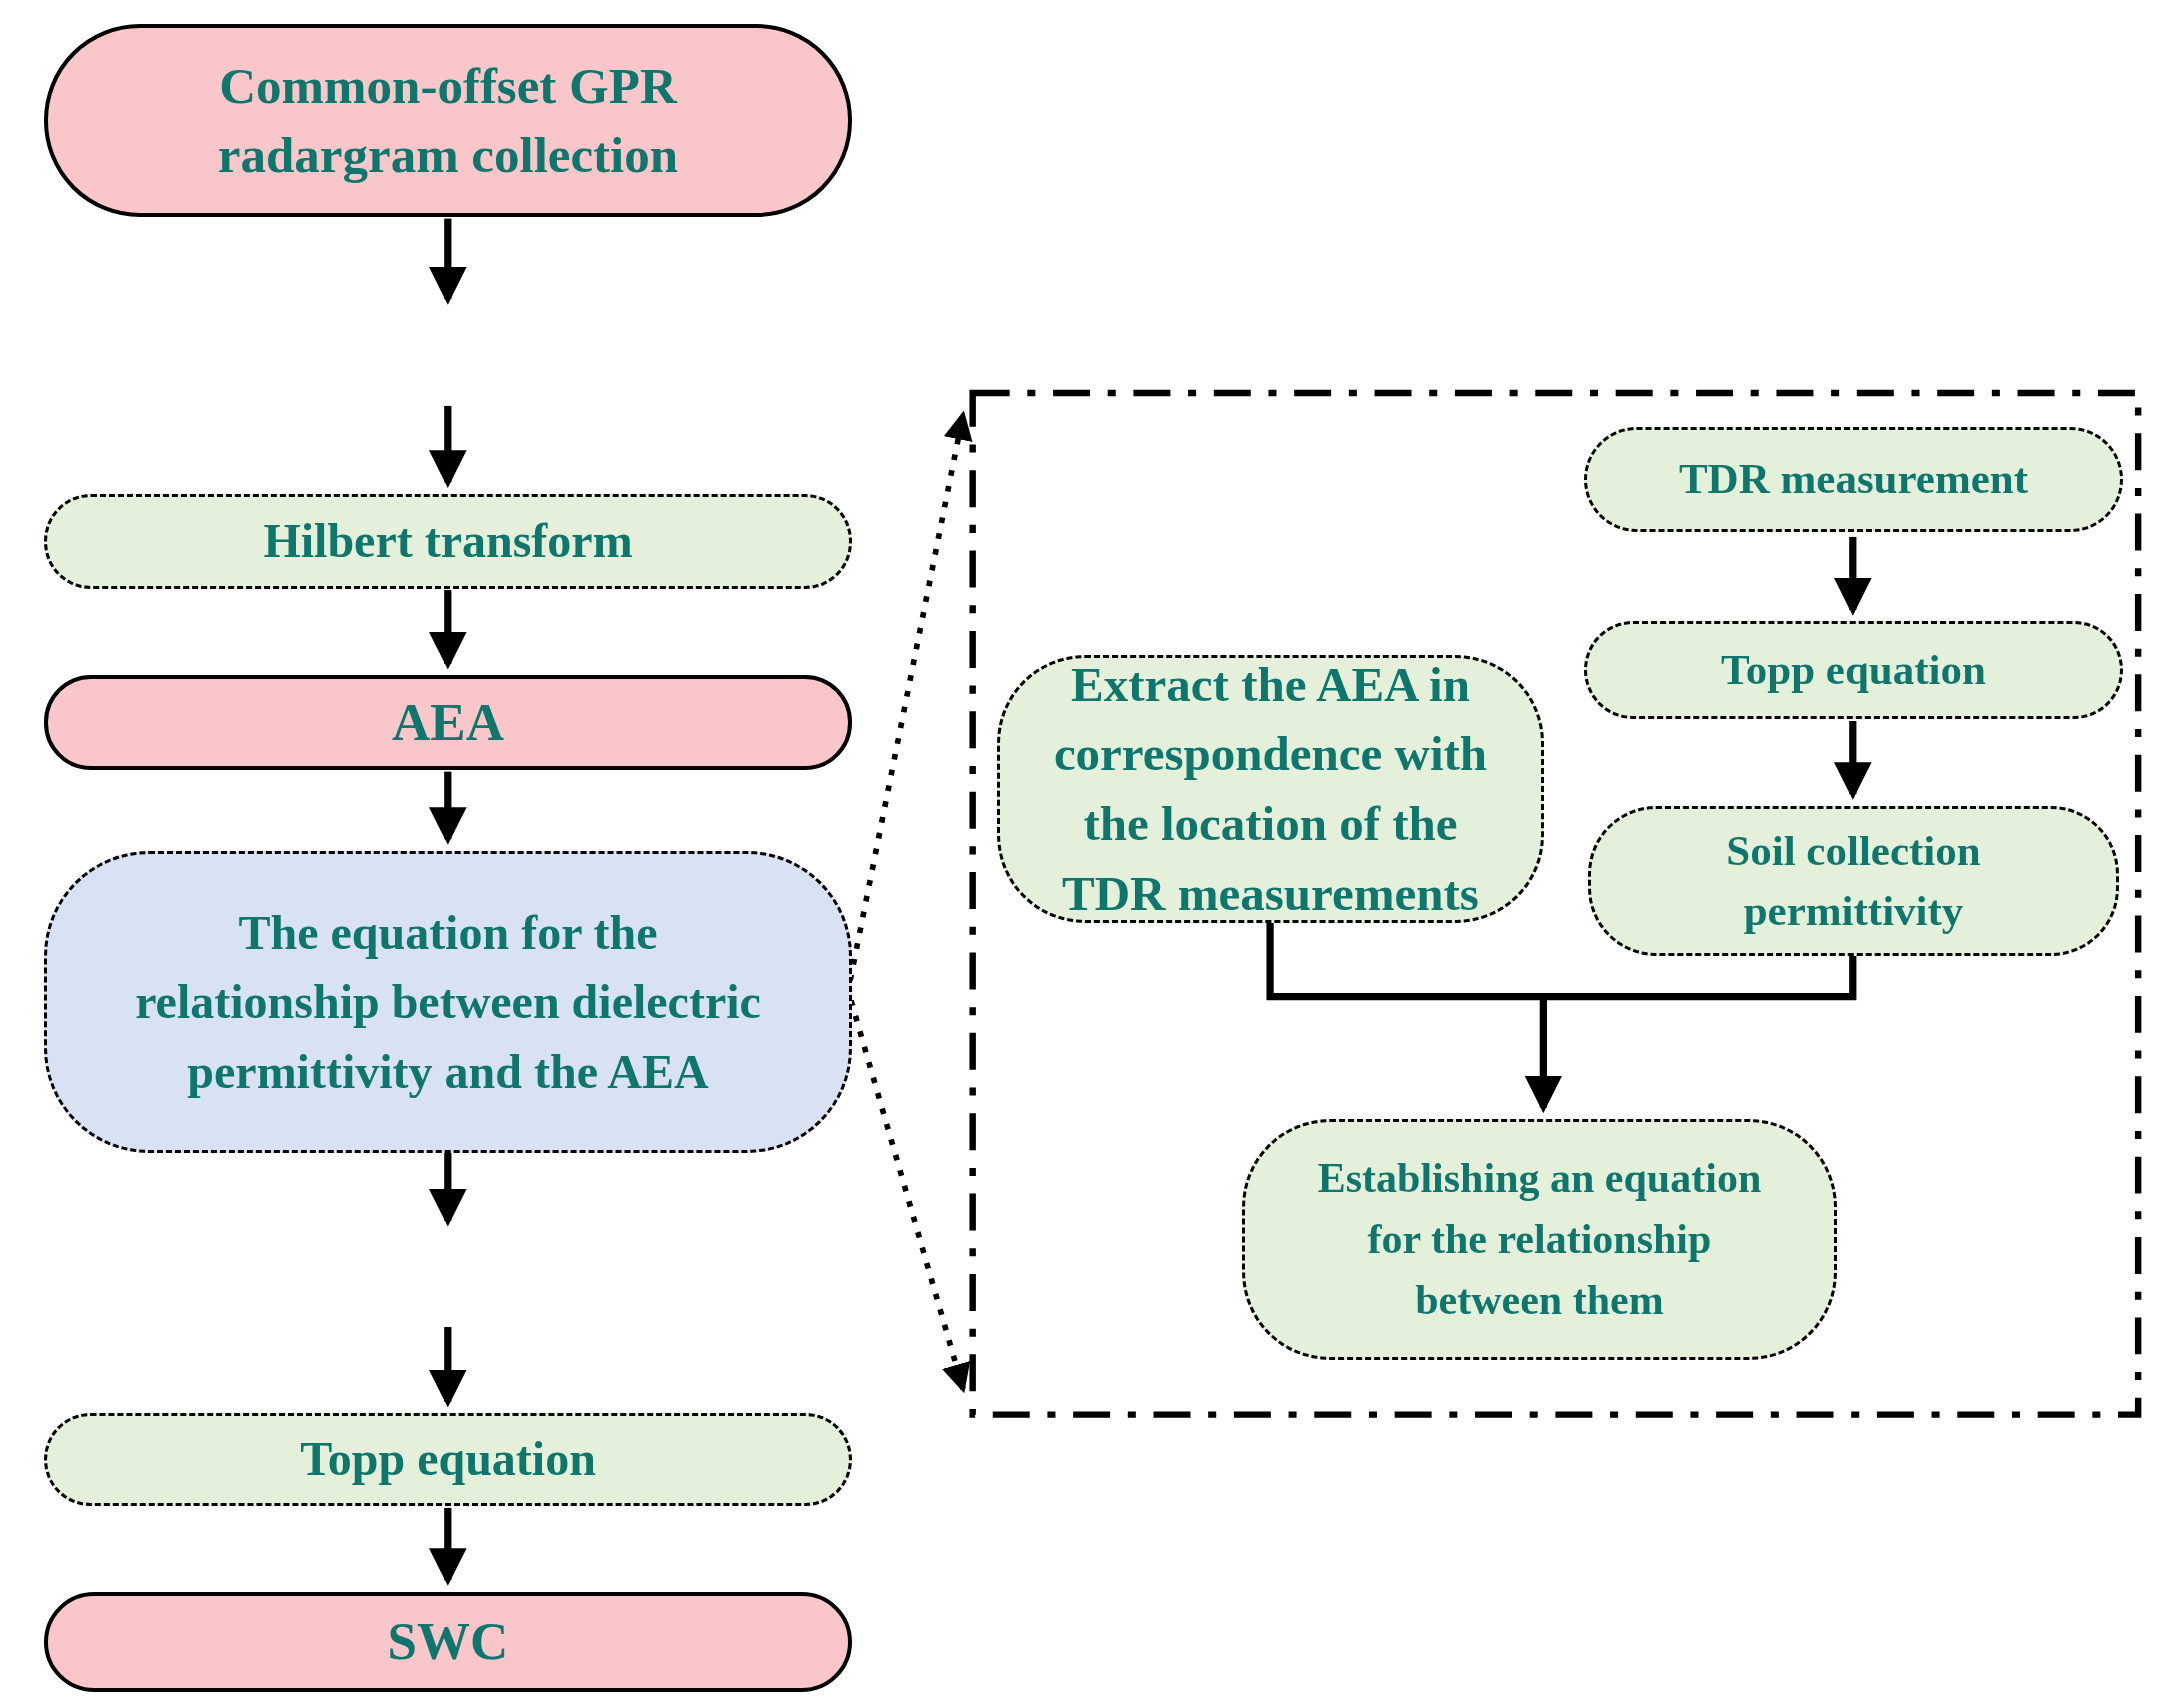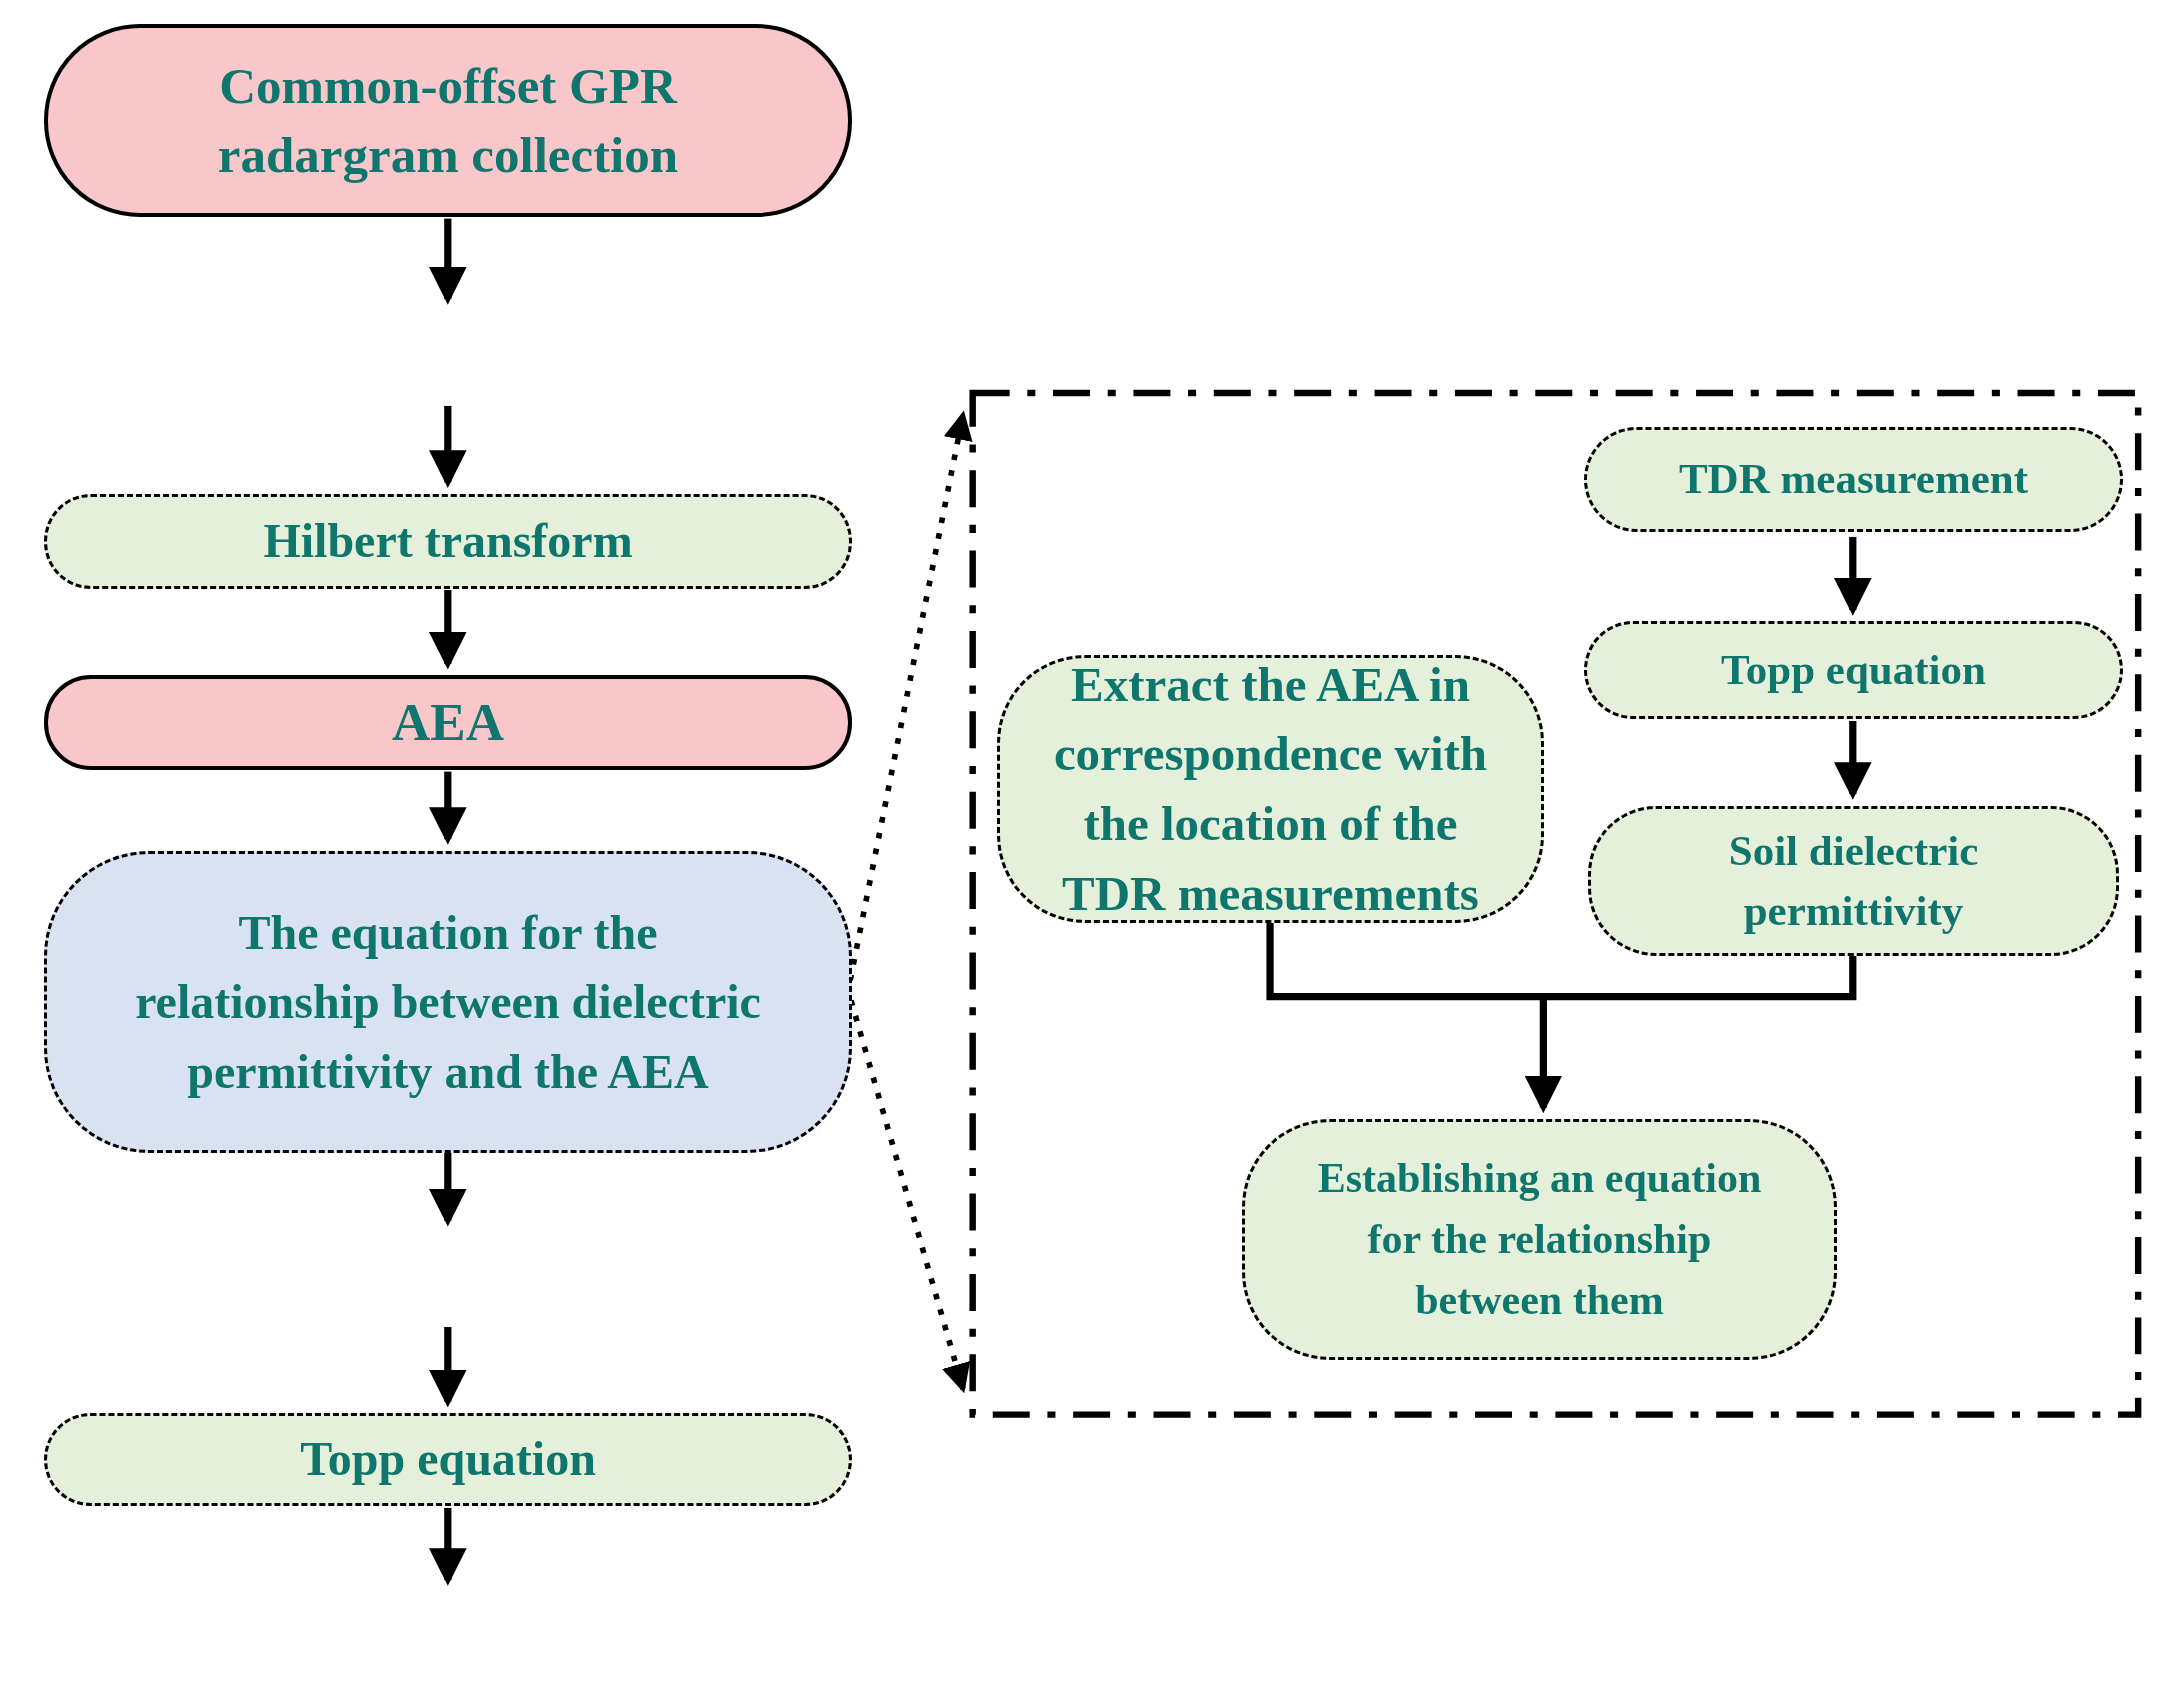--- a/index.html
+++ b/index.html
@@ -84,24 +84,25 @@
   </svg>
 
   <div class="node pink lf" id="n-gpr">Common-offset GPR
 radargram collection</div>
   <div class="node green lf" id="n-hilbert">Hilbert transform</div>
   <div class="node pink lf" id="n-aea">AEA</div>
   <div class="node blue lf" id="n-relation">The equation for the
 relationship between dielectric
 permittivity and the AEA</div>
   <div class="node green lf" id="n-topp-left">Topp equation</div>
+  <div class="node pink lf" id="n-swc">SWC</div>
 
   <div class="node green" id="n-tdr">TDR measurement</div>
   <div class="node green" id="n-topp-right">Topp equation</div>
-  <div class="node green" id="n-soil">Soil dielectric
+  <div class="node green" id="n-soil">Soil collection
 permittivity</div>
   <div class="node green" id="n-extract">Extract the AEA in
 correspondence with
 the location of the
 TDR measurements</div>
   <div class="node green" id="n-establish">Establishing an equation
 for the relationship
 between them</div>
 
 </div>

